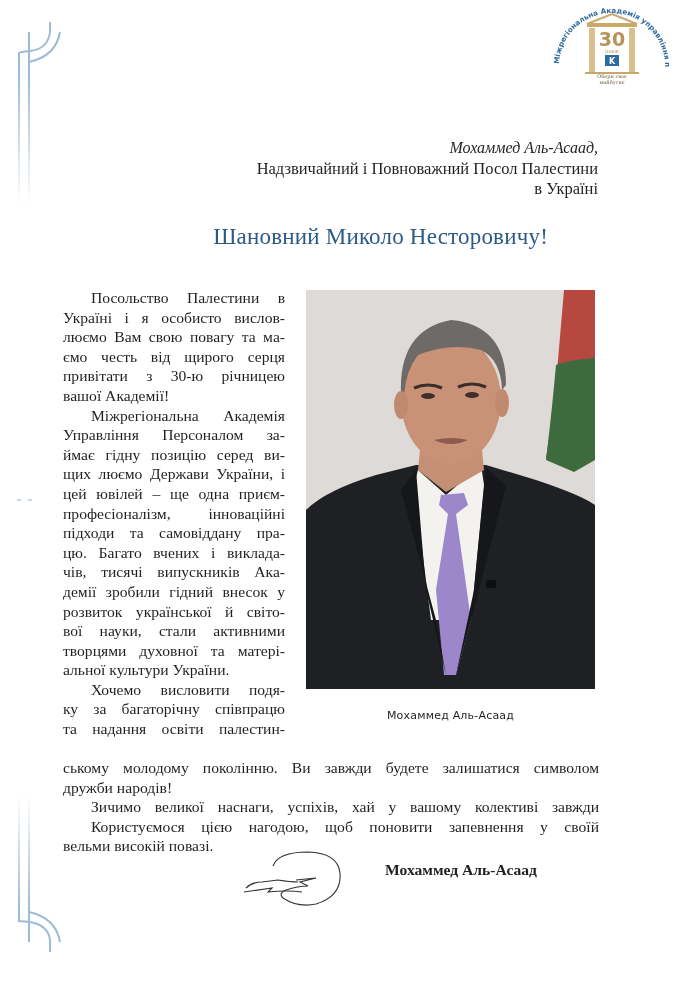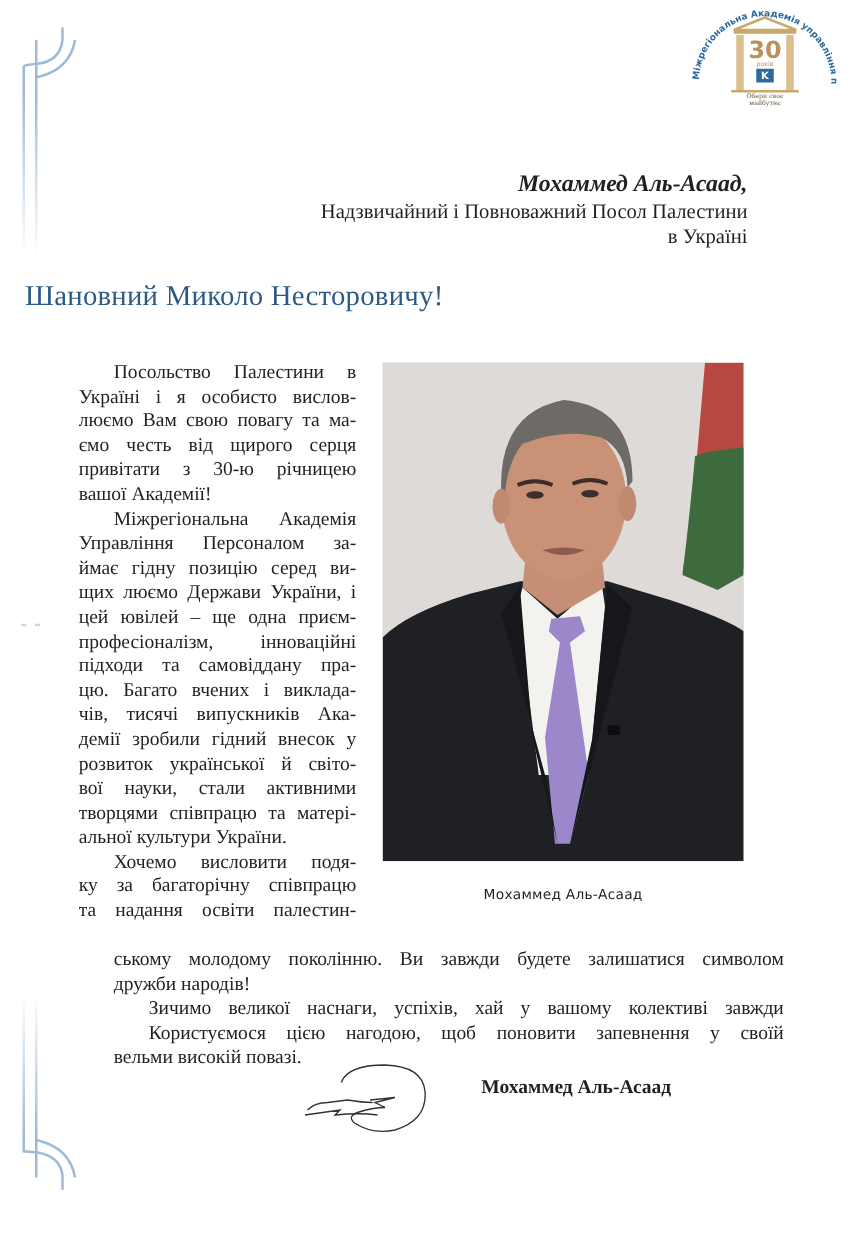--- a/index.html
+++ b/index.html
@@ -7,23 +7,23 @@
          font-family:"Liberation Serif","DejaVu Serif",serif; color:#231f20; }
 
   
   .frame-svg { position:absolute; left:0; top:0; }
 
   
   .logo { position:absolute; left:545px; top:0px; width:140px; height:92px; }
 
   
   .header { position:absolute; right:89px; top:138px; text-align:right; font-size:16.5px; line-height:20.5px; }
-  .header .name { font-style:italic; font-weight:bold; font-size:19px;text-align:right; }
-  .salutation { position:absolute; left:0; width:548px; top:224px; text-align:left;
-                font-size:23px; color:#2c5a86; letter-spacing:0.2px;margin-left:20px; }
+  .header .name { font-style:italic; font-weight:normal; font-size:16px;text-align:right; }
+  .salutation { position:absolute; left:0; width:548px; top:224px; text-align:right;
+                font-size:23px; color:#2c5a86; letter-spacing:0.2px; }
 
   
   .col { position:absolute; left:63px; top:288px; width:222px; font-size:15.6px; line-height:19.6px;
          text-align:justify; }
   .col .line { display:block; text-align:justify; text-align-last:justify; }
   .col .line.last { text-align-last:left; }
   .col .line.first { text-indent:28px; }
 
   .wide { position:absolute; left:63px; width:536px; font-size:15.6px; line-height:19.6px; }
   .wide .line { display:block; text-align:justify; text-align-last:justify; }
@@ -117,28 +117,28 @@
   <span class="line">ймає гідну позицію серед ви-</span>
   <span class="line">щих люємо Держави України, і</span>
   <span class="line">цей ювілей – ще одна приєм-</span>
   <span class="line">професіоналізм, інноваційні</span>
   <span class="line">підходи та самовіддану пра-</span>
   <span class="line">цю. Багато вчених і виклада-</span>
   <span class="line">чів, тисячі випускників Ака-</span>
   <span class="line">демії зробили гідний внесок у</span>
   <span class="line">розвиток української й світо-</span>
   <span class="line">вої науки, стали активними</span>
-  <span class="line">творцями співпрацю та матері-</span>
+  <span class="line">творцями духовної та матері-</span>
   <span class="line last">альної культури України.</span>
   <span class="line first">Хочемо висловити подя-</span>
   <span class="line">ку за багаторічну співпрацю</span>
   <span class="line">та надання освіти палестин-</span>
 </div>
 
-<div class="wide" style="top:758px;margin-left:28px;">
+<div class="wide" style="top:758px;">
   <span class="line">ському молодому поколінню. Ви завжди будете залишатися символом</span>
   <span class="line last">дружби народів!</span>
   <span class="line first">Зичимо великої наснаги, успіхів, хай у вашому колективі завжди</span>
   <span class="line first">Користуємося цією нагодою, щоб поновити запевнення у своїй</span>
   <span class="line last">вельми високій повазі.</span>
 </div>
 
 <div class="photo">
   <svg width="289" height="399" viewBox="0 0 289 399">
     <rect width="289" height="399" fill="#dedad7"></rect>

